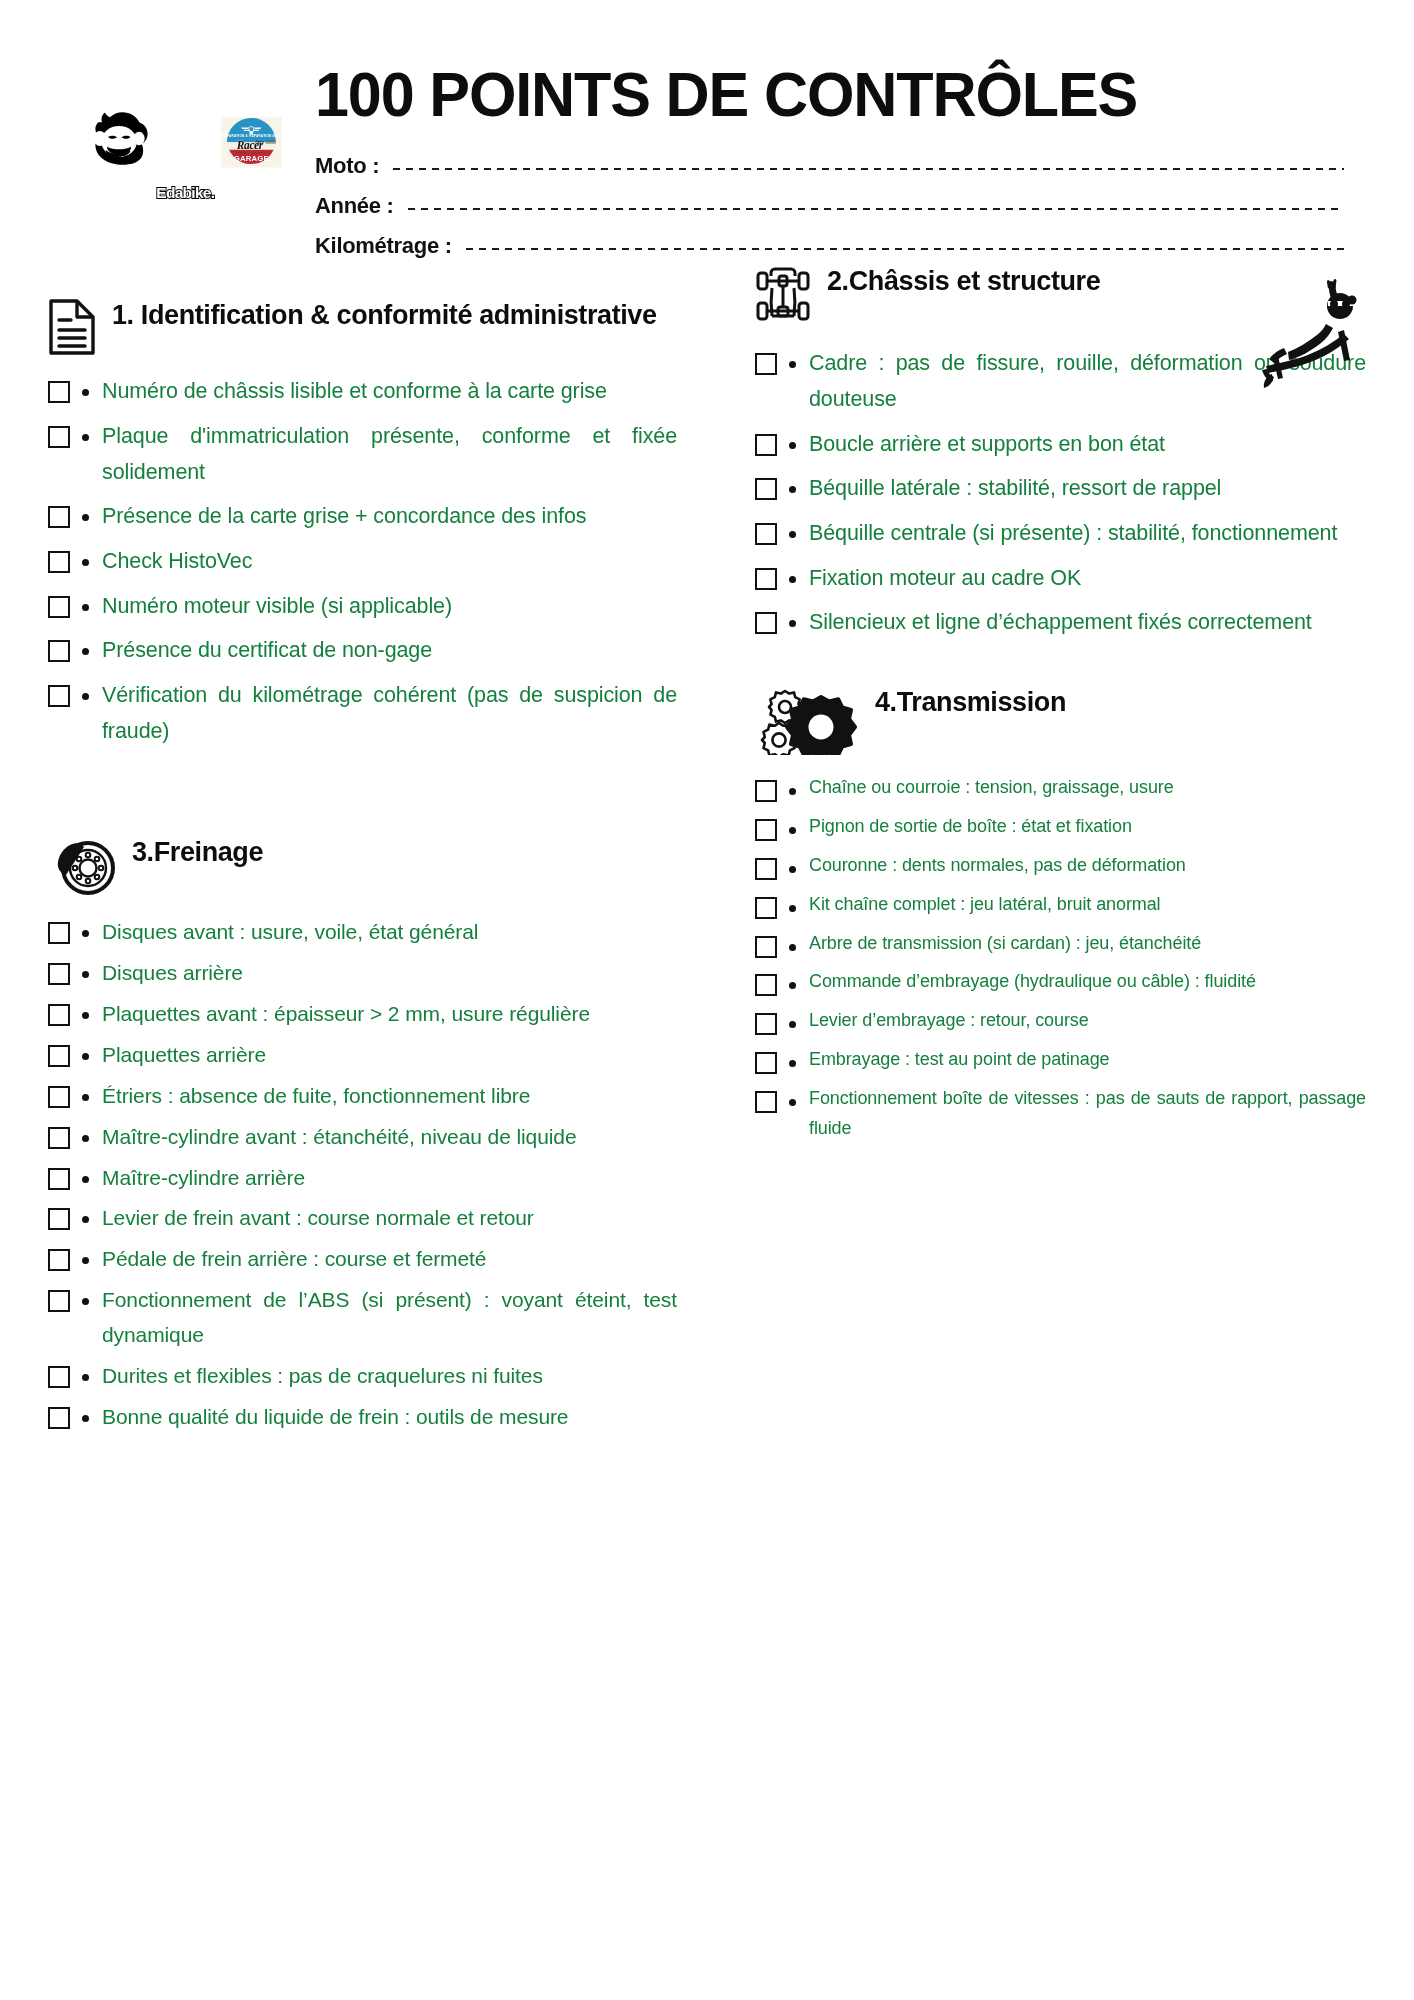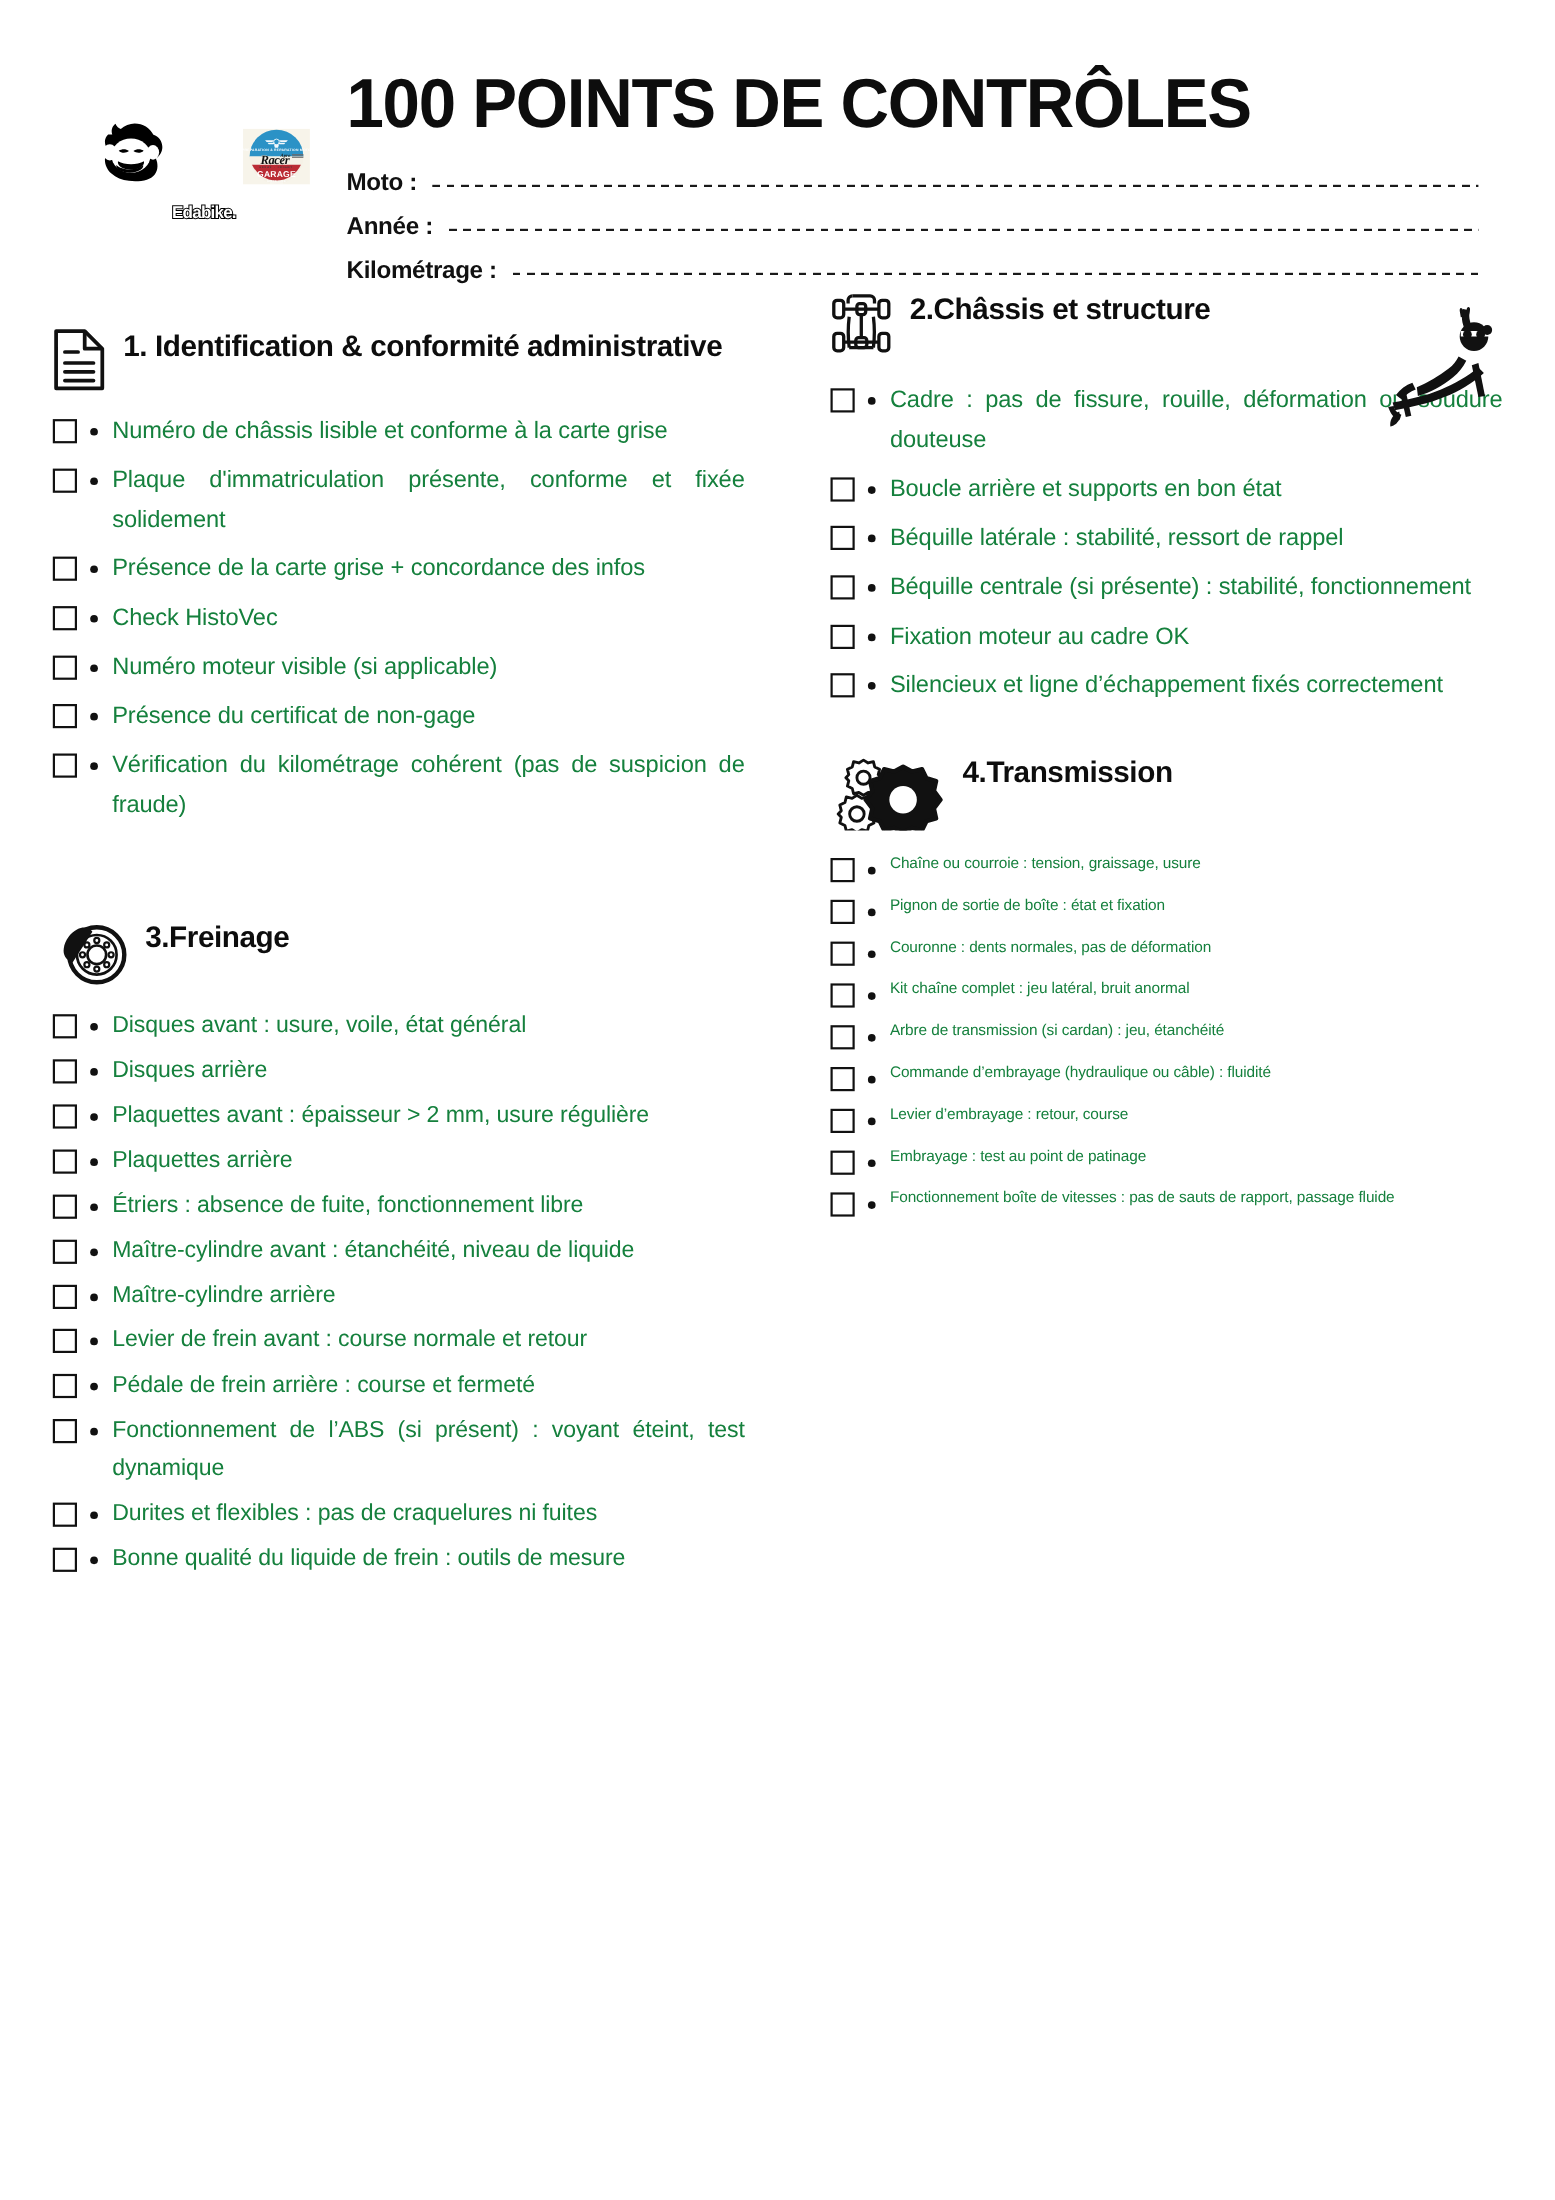--- a/index.html
+++ b/index.html
@@ -147,21 +147,21 @@
     line-height: 1.66;
     color: #15803d;
     text-align: justify;
     letter-spacing: -0.1px;
   }
   .item-text.nojust { text-align: left; }
 
   
   .sec3 .check-item { margin-bottom: 6px; }
   .sec3 .item-text { font-size: 21px; }
-  .sec4 .item-text { font-size: 14px; }
+  .sec4 .item-text { font-size: 18px; }
   .sec2 .item-text { font-size: 21.5px; }
 </style>
 </head>
 <body>
 
 <div class="page">
 
   <div class="header">
 
     <div class="brand-col">

